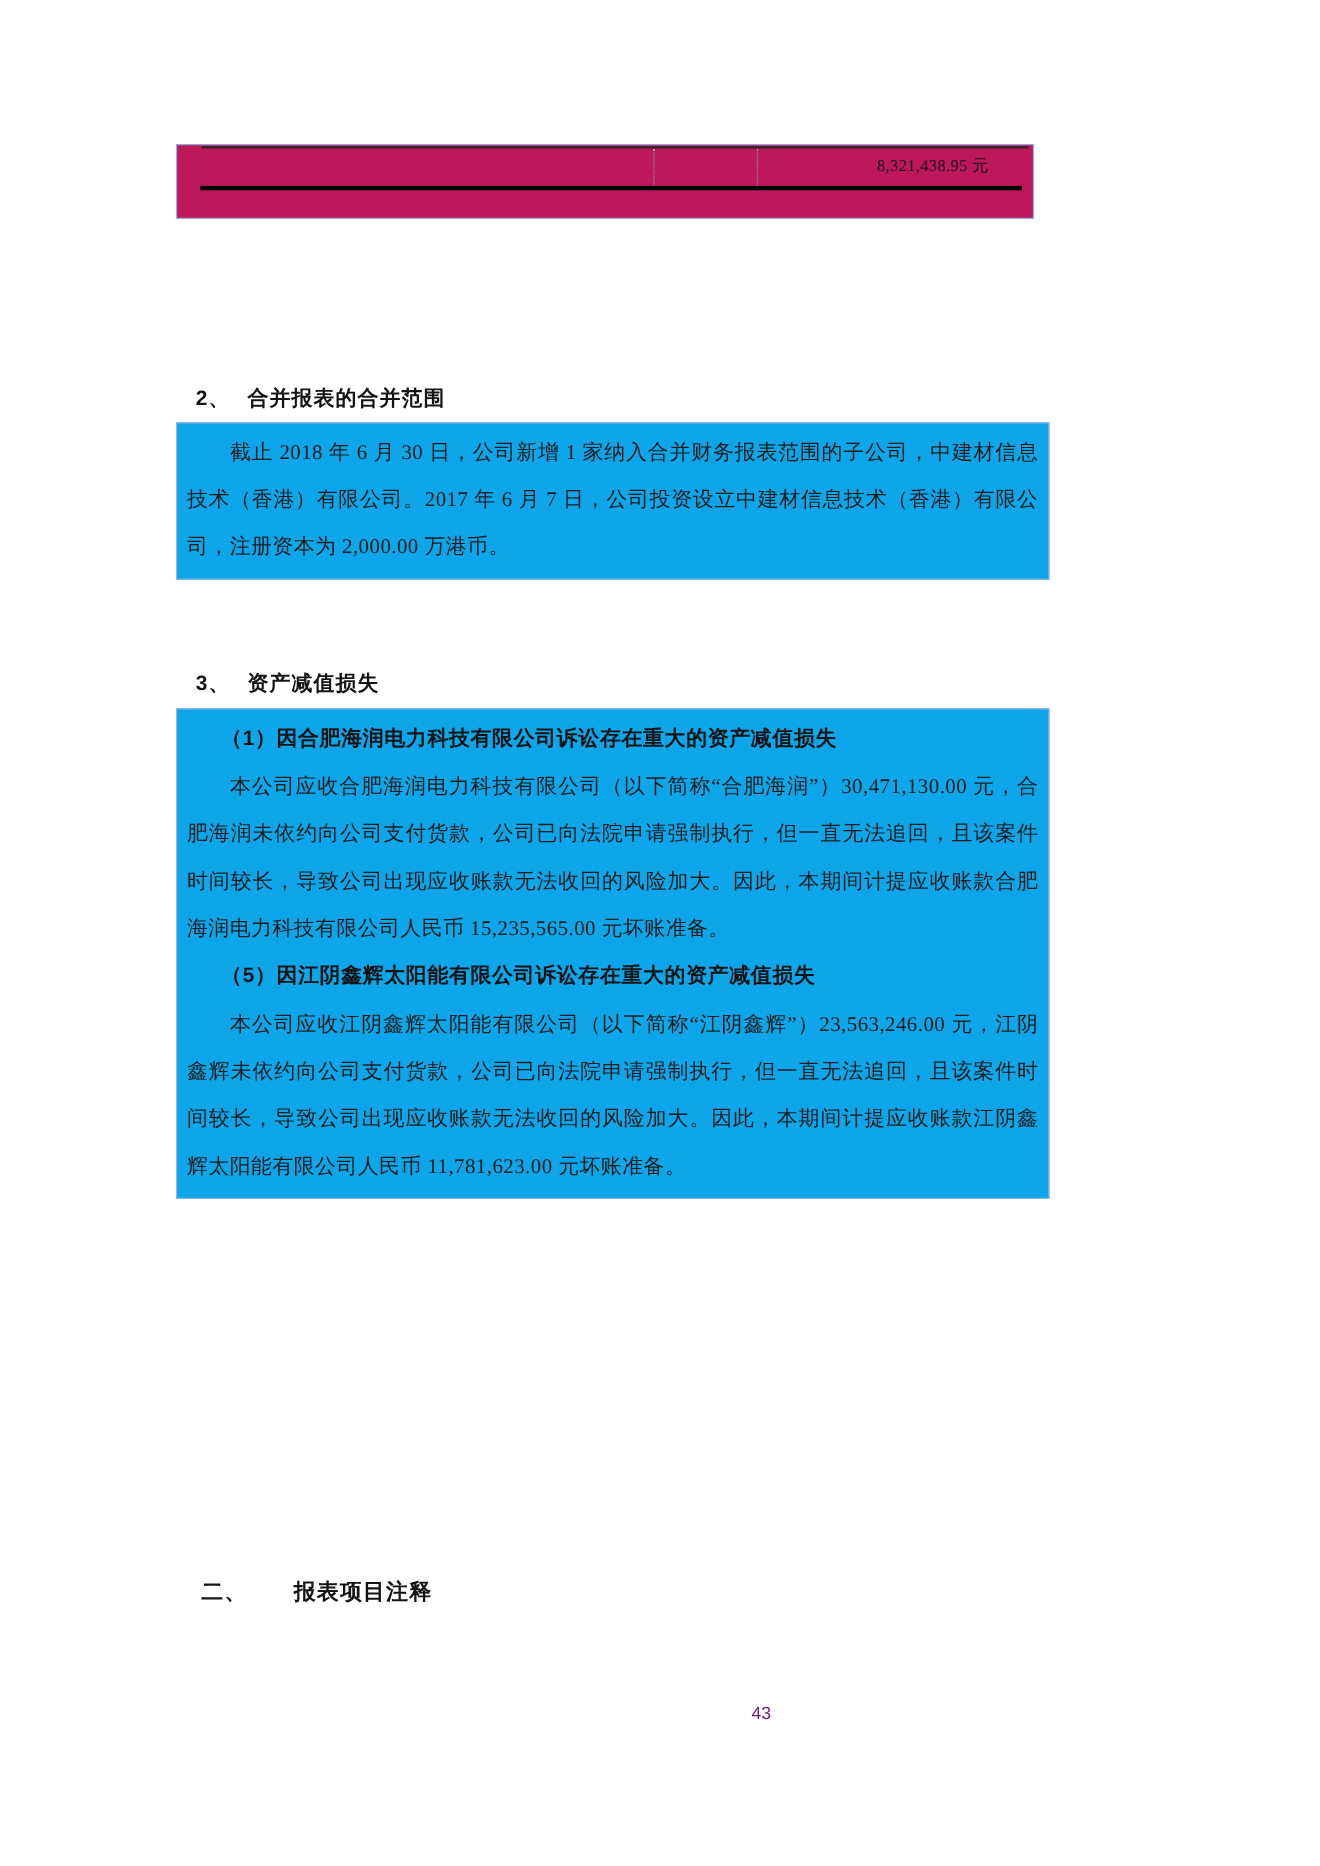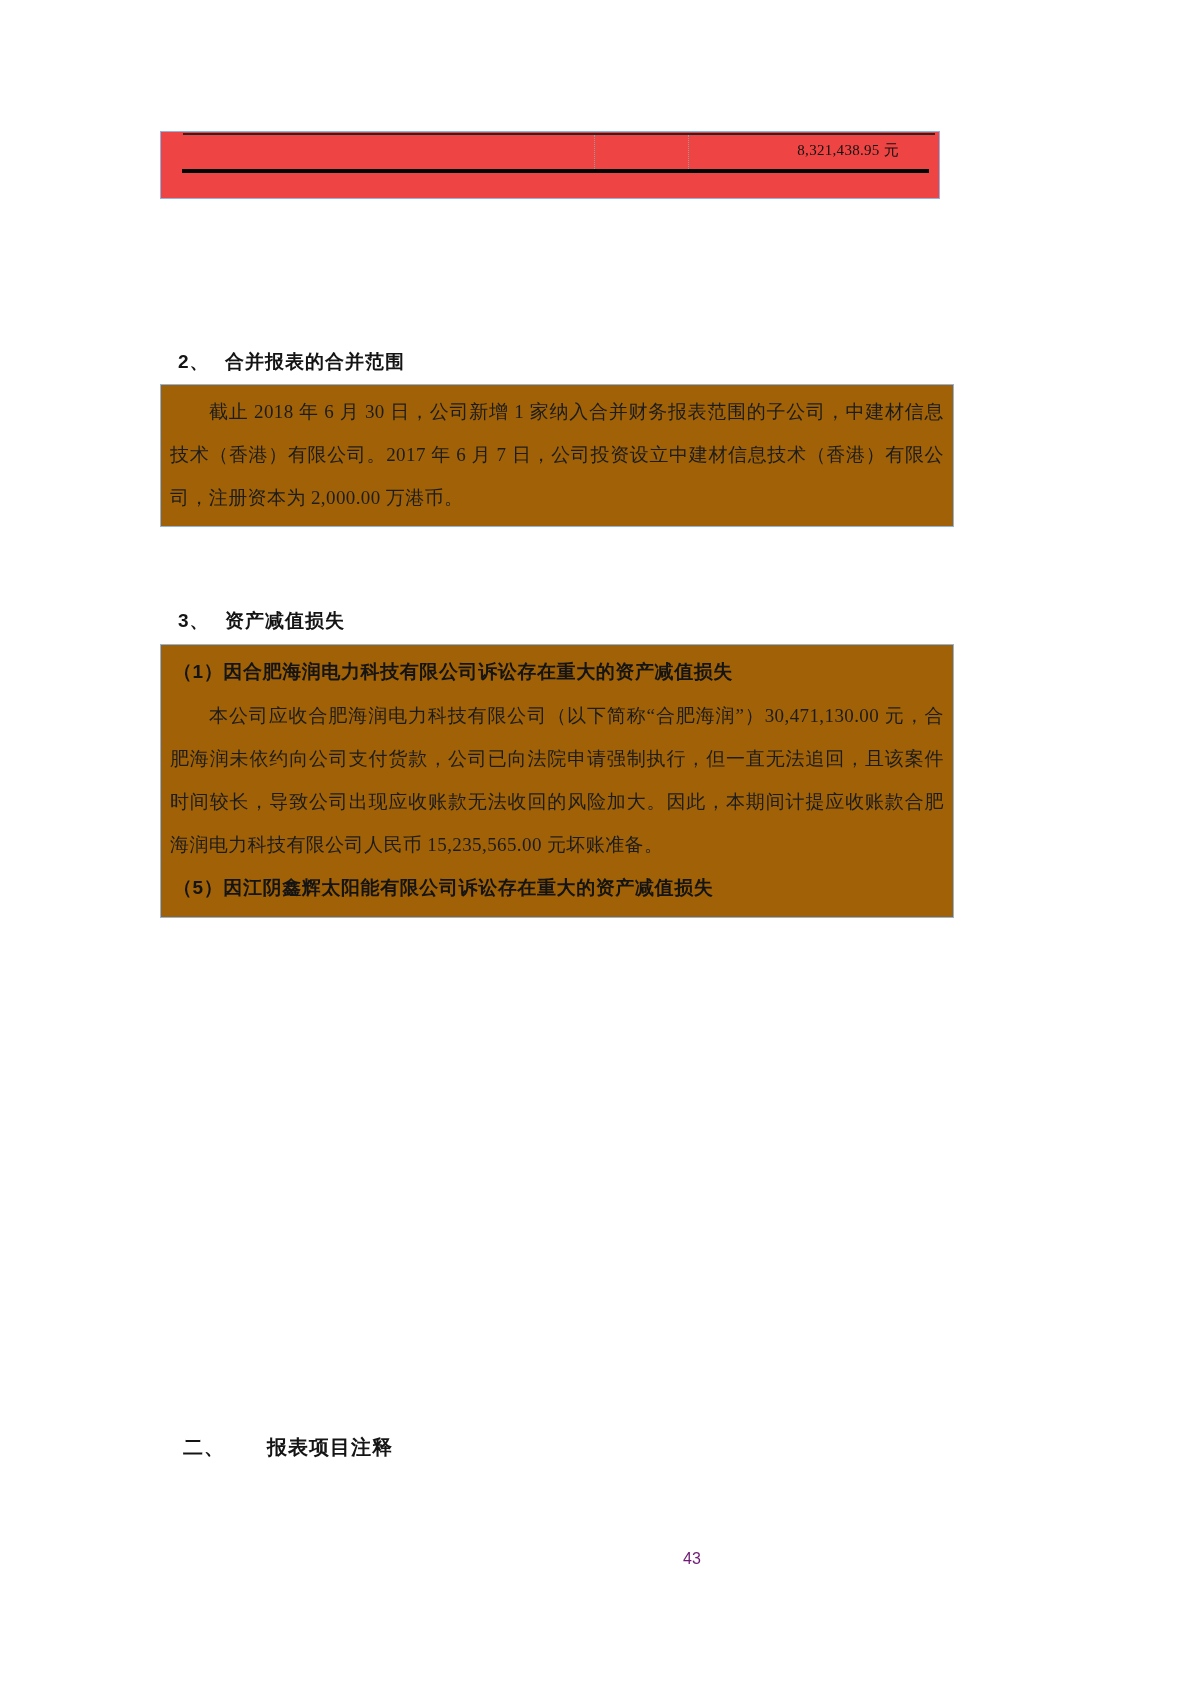--- a/index.html
+++ b/index.html
@@ -6,21 +6,21 @@
   body{
     width:1200px;height:1696px;background:#ffffff;position:relative;
     font-family:"Liberation Serif","DejaVu Serif",serif;color:#1c1c1c;
     overflow:hidden;
   }
   .page{position:absolute;inset:0;background:#fff;}
 
   
   .table-box{
     position:absolute;left:160px;top:131px;width:780px;height:68px;
-    border:1px solid #8eb4e3;box-sizing:border-box;background:#ef4444;
+    border:1px solid #8eb4e3;box-sizing:border-box;background:#be185d;
   }
   .t-topline{position:absolute;left:22px;top:1px;width:752px;height:2px;background:#262626;}
   .t-thick{position:absolute;left:21px;top:37px;width:747px;height:4px;background:#000;}
   .t-sep{position:absolute;top:3px;height:34px;width:0;border-left:1px dotted #9a9a9a;}
   .t-sep.sep1{left:433px;}
   .t-sep.sep2{left:527px;}
   .t-value{
     position:absolute;left:527px;top:9px;width:241px;box-sizing:border-box;
     text-align:right;padding-right:30px;font-size:15px;letter-spacing:.3px;color:#111;
   }
@@ -31,33 +31,33 @@
     font-family:"Liberation Sans","DejaVu Sans",sans-serif;
     font-weight:bold;font-size:19px;color:#141414;letter-spacing:1px;
   }
   .sec-heading .num{display:inline-block;width:47px;}
   .h2pos{left:178px;top:349px;}
   .h3pos{left:178px;top:608px;}
 
   
   .blue-box{
     position:absolute;left:160px;width:794px;box-sizing:border-box;
-    border:1px solid #8eb4e3;background:#a16207;padding:5px 9px 7px 9px;
+    border:1px solid #8eb4e3;background:#0ea5e9;padding:5px 9px 7px 9px;
   }
   .box2{top:384px;}
   .box3{top:644px;}
   .body-par{
     margin:0;font-size:19px;line-height:43px;text-align:justify;
     color:#1c1c1c;letter-spacing:.4px;
   }
   .indent{text-indent:39px;}
   .sub-heading{
     font-family:"Liberation Sans","DejaVu Sans",sans-serif;
     font-weight:bold;font-size:19px;line-height:44px;color:#141414;
-    letter-spacing:.6px;padding-left:3px;
+    letter-spacing:.6px;padding-left:3px;margin-left:28px;
   }
 
   
   .footer-heading{
     position:absolute;left:183px;top:1434px;display:flex;align-items:baseline;
     font-family:"Liberation Sans","DejaVu Sans",sans-serif;
     font-weight:bold;font-size:20px;color:#141414;letter-spacing:1px;
   }
   .footer-heading .num{display:inline-block;width:84px;}
 
@@ -93,20 +93,21 @@
   <div class="sec-heading h3pos">
     <span class="num">3、</span>
     <span class="ttl">资产减值损失</span>
   </div>
 
   <div class="blue-box box3">
     <div class="sub-heading">（1）因合肥海润电力科技有限公司诉讼存在重大的资产减值损失</div>
     <p class="body-par indent">本公司应收合肥海润电力科技有限公司（以下简称“合肥海润”）30,471,130.00 元，合肥海润未依约向公司支付货款，公司已向法院申请强制执行，但一直无法追回，且该案件时间较长，导致公司出现应收账款无法收回的风险加大。因此，本期间计提应收账款合肥海润电力科技有限公司人民币 15,235,565.00 元坏账准备。</p>
 
     <div class="sub-heading">（5）因江阴鑫辉太阳能有限公司诉讼存在重大的资产减值损失</div>
+    <p class="body-par indent">本公司应收江阴鑫辉太阳能有限公司（以下简称“江阴鑫辉”）23,563,246.00 元，江阴鑫辉未依约向公司支付货款，公司已向法院申请强制执行，但一直无法追回，且该案件时间较长，导致公司出现应收账款无法收回的风险加大。因此，本期间计提应收账款江阴鑫辉太阳能有限公司人民币 11,781,623.00 元坏账准备。</p>
 
   </div>
 
   <div class="footer-heading">
     <span class="num">二、</span>
     <span class="ttl">报表项目注释</span>
   </div>
 
   <div class="page-number">43</div>
 

